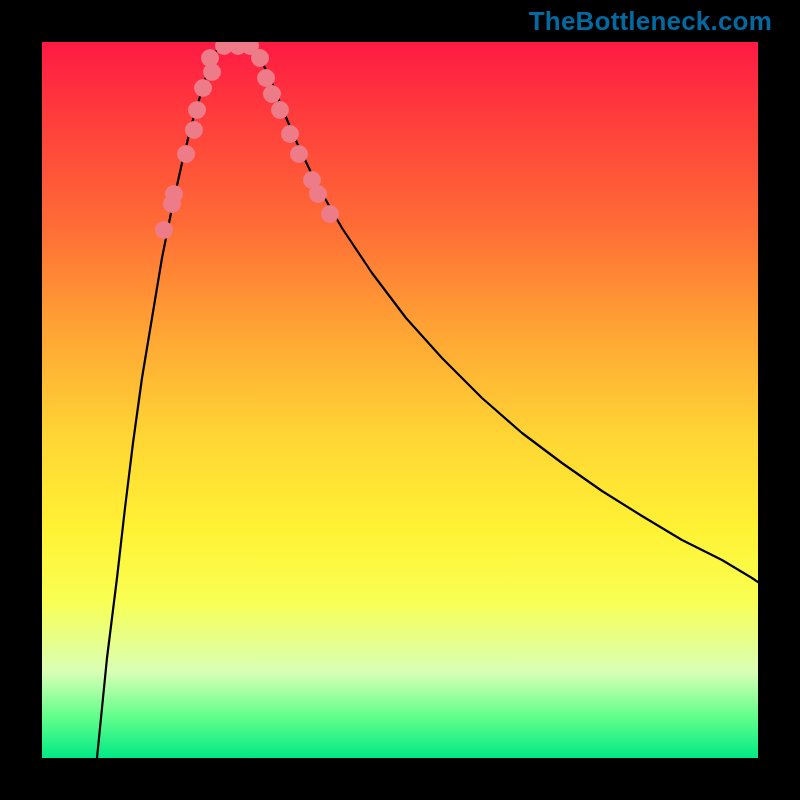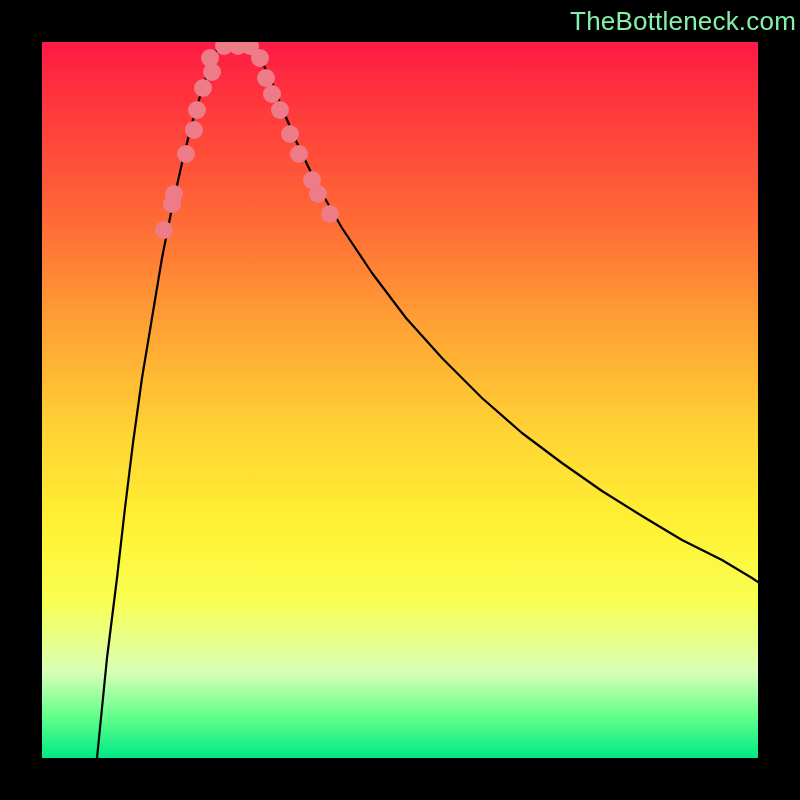--- a/index.html
+++ b/index.html
@@ -25,25 +25,25 @@
         #ffd534 55%,
         #fff234 68%,
         #f9ff52 78%,
         #d9ffb6 88%,
         #66ff8c 94%,
         #00e985 100%);
     }
     .watermark {
       position: absolute;
       top: 6px;
-      right: 4px;
+      right: 28px;
       font-family: Arial, Helvetica, sans-serif;
       font-size: 26px;
-      font-weight: 400;
-      color: #86efac;
+      font-weight: 700;
+      color: #0369a1;
       letter-spacing: 0.2px;
     }
     svg.curve-layer {
       position: absolute;
       top: 0; left: 0;
       width: 716px; height: 716px;
     }
   </style>
 </head>
 <body>

